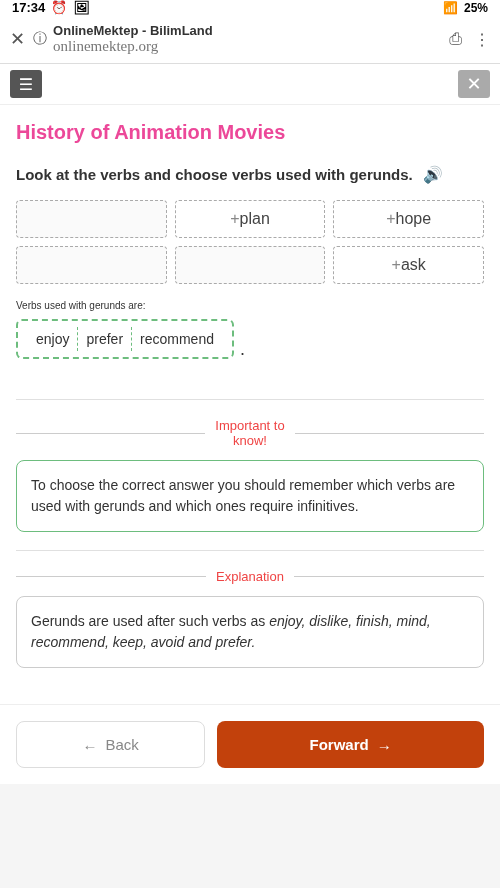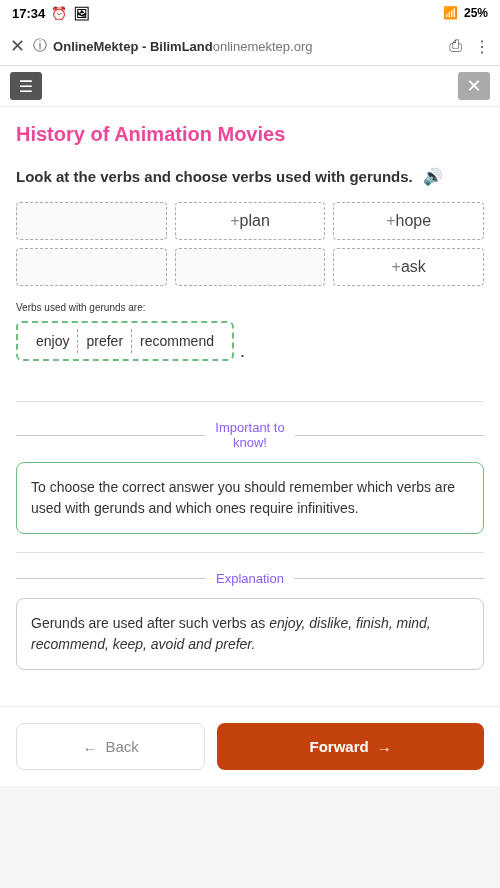--- a/index.html
+++ b/index.html
@@ -9,22 +9,22 @@
       background: #f5f5f5;
       width: 500px;
       min-height: 888px;
       overflow-x: hidden;
     }
     
     .status-bar {
       background: #fff;
       display: flex;
       justify-content: space-between;
-      align-items: flex-start;
-      padding: 6px 12px;
+      align-items: center;
+      padding: 0 12px;
       font-size: 13px;
       font-weight: bold;
     }
     .status-left { display: flex; align-items: center; gap: 6px; }
     .status-right { display: flex; align-items: center; gap: 6px; font-size: 12px; }
 
     
     .browser-bar {
       background: #fff;
       border-bottom: 1px solid #ddd;
@@ -37,23 +37,23 @@
     .browser-info {
       flex: 1;
       display: flex;
       align-items: center;
       gap: 6px;
     }
     .browser-info-icon {
       color: #555;
       font-size: 14px;
     }
-    .browser-titles { display: flex; flex-direction: row; }
+    .browser-titles { display: flex; flex-direction: column; }
     .browser-title-main { font-size: 13px; font-weight: bold; color: #333; }
-    .browser-title-sub { font-size: 13px; color: #777; }
+    .browser-title-sub { font-size: 15px; color: #777; font-family: Liberation Serif, serif; }
     .browser-actions { display: flex; gap: 12px; color: #555; font-size: 16px; }
 
     
     .menu-bar {
       background: #fff;
       padding: 6px 10px;
       display: flex;
       justify-content: space-between;
       align-items: center;
       border-bottom: 1px solid #eee;
@@ -177,21 +177,21 @@
       gap: 10px;
       margin: 18px 0 12px 0;
     }
     .divider-line {
       flex: 1;
       height: 1px;
       background: #ccc;
     }
     .divider-text {
       font-size: 13px;
-      color: #8b5cf6;
+      color: #ef4444;
       text-align: center;
       white-space: nowrap;
     }
 
     
     .info-box {
       border: 1.5px solid #6dbd7e;
       border-radius: 8px;
       padding: 14px 14px;
       font-size: 14px;

